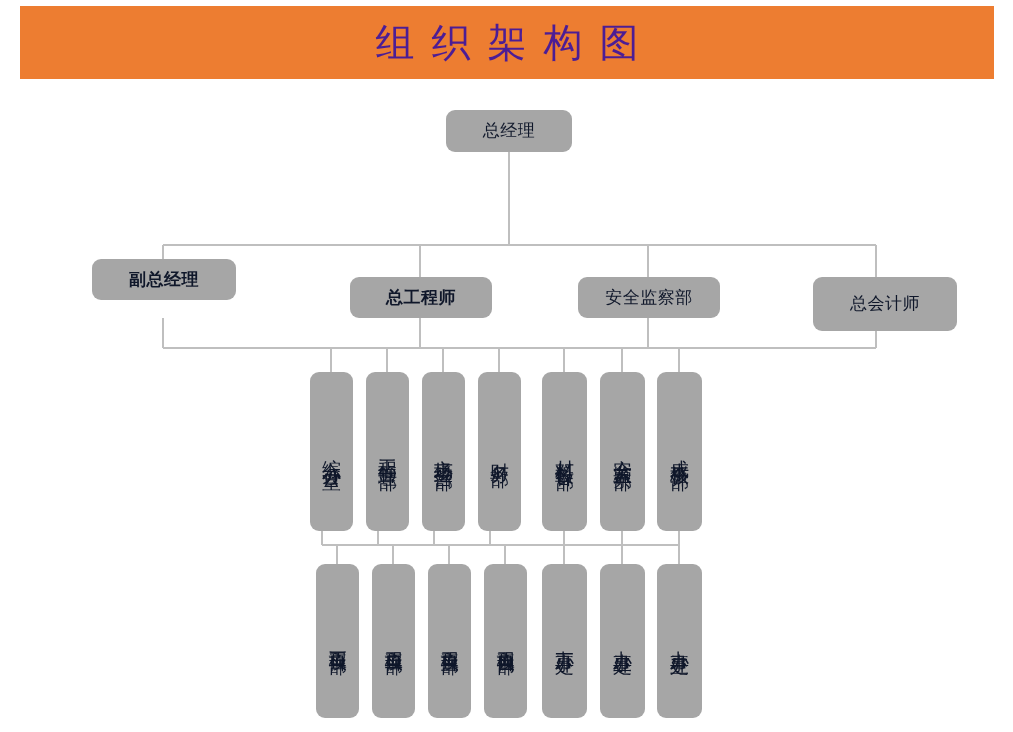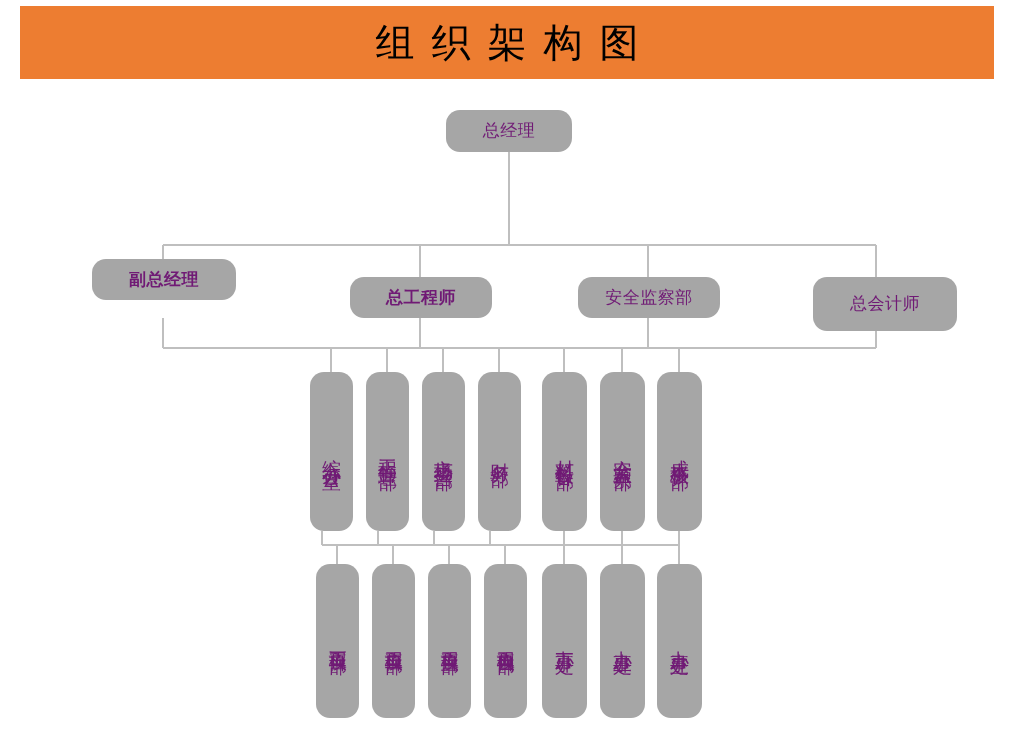--- a/index.html
+++ b/index.html
@@ -27,43 +27,43 @@
     left: 20px;
     top: 6px;
     width: 974px;
     height: 73px;
     background: #ED7D31;
     display: flex;
     align-items: center;
     justify-content: center;
   }
   #title-text {
-    color: #000000;
+    color: #4c1d95;
     font-size: 39px;
     letter-spacing: 17px;
     text-indent: 17px;
     font-weight: 400;
     line-height: 1;
     white-space: nowrap;
     font-family: "Liberation Sans", "DejaVu Sans", sans-serif;
   }
   
   #lines-layer {
     position: absolute;
     left: 0; top: 0;
     width: 1013px;
     height: 732px;
     pointer-events: none;
   }
   
   .node {
     position: absolute;
     background: #A6A6A6;
-    border-radius: 14px;
-    color: #701a75;
+    border-radius: 9px;
+    color: #0f172a;
     display: flex;
     align-items: center;
     justify-content: center;
     text-align: center;
     line-height: 1.15;
     overflow: hidden;
   }
   .node.h {               
     font-size: 17px;
     letter-spacing: 0.5px;

